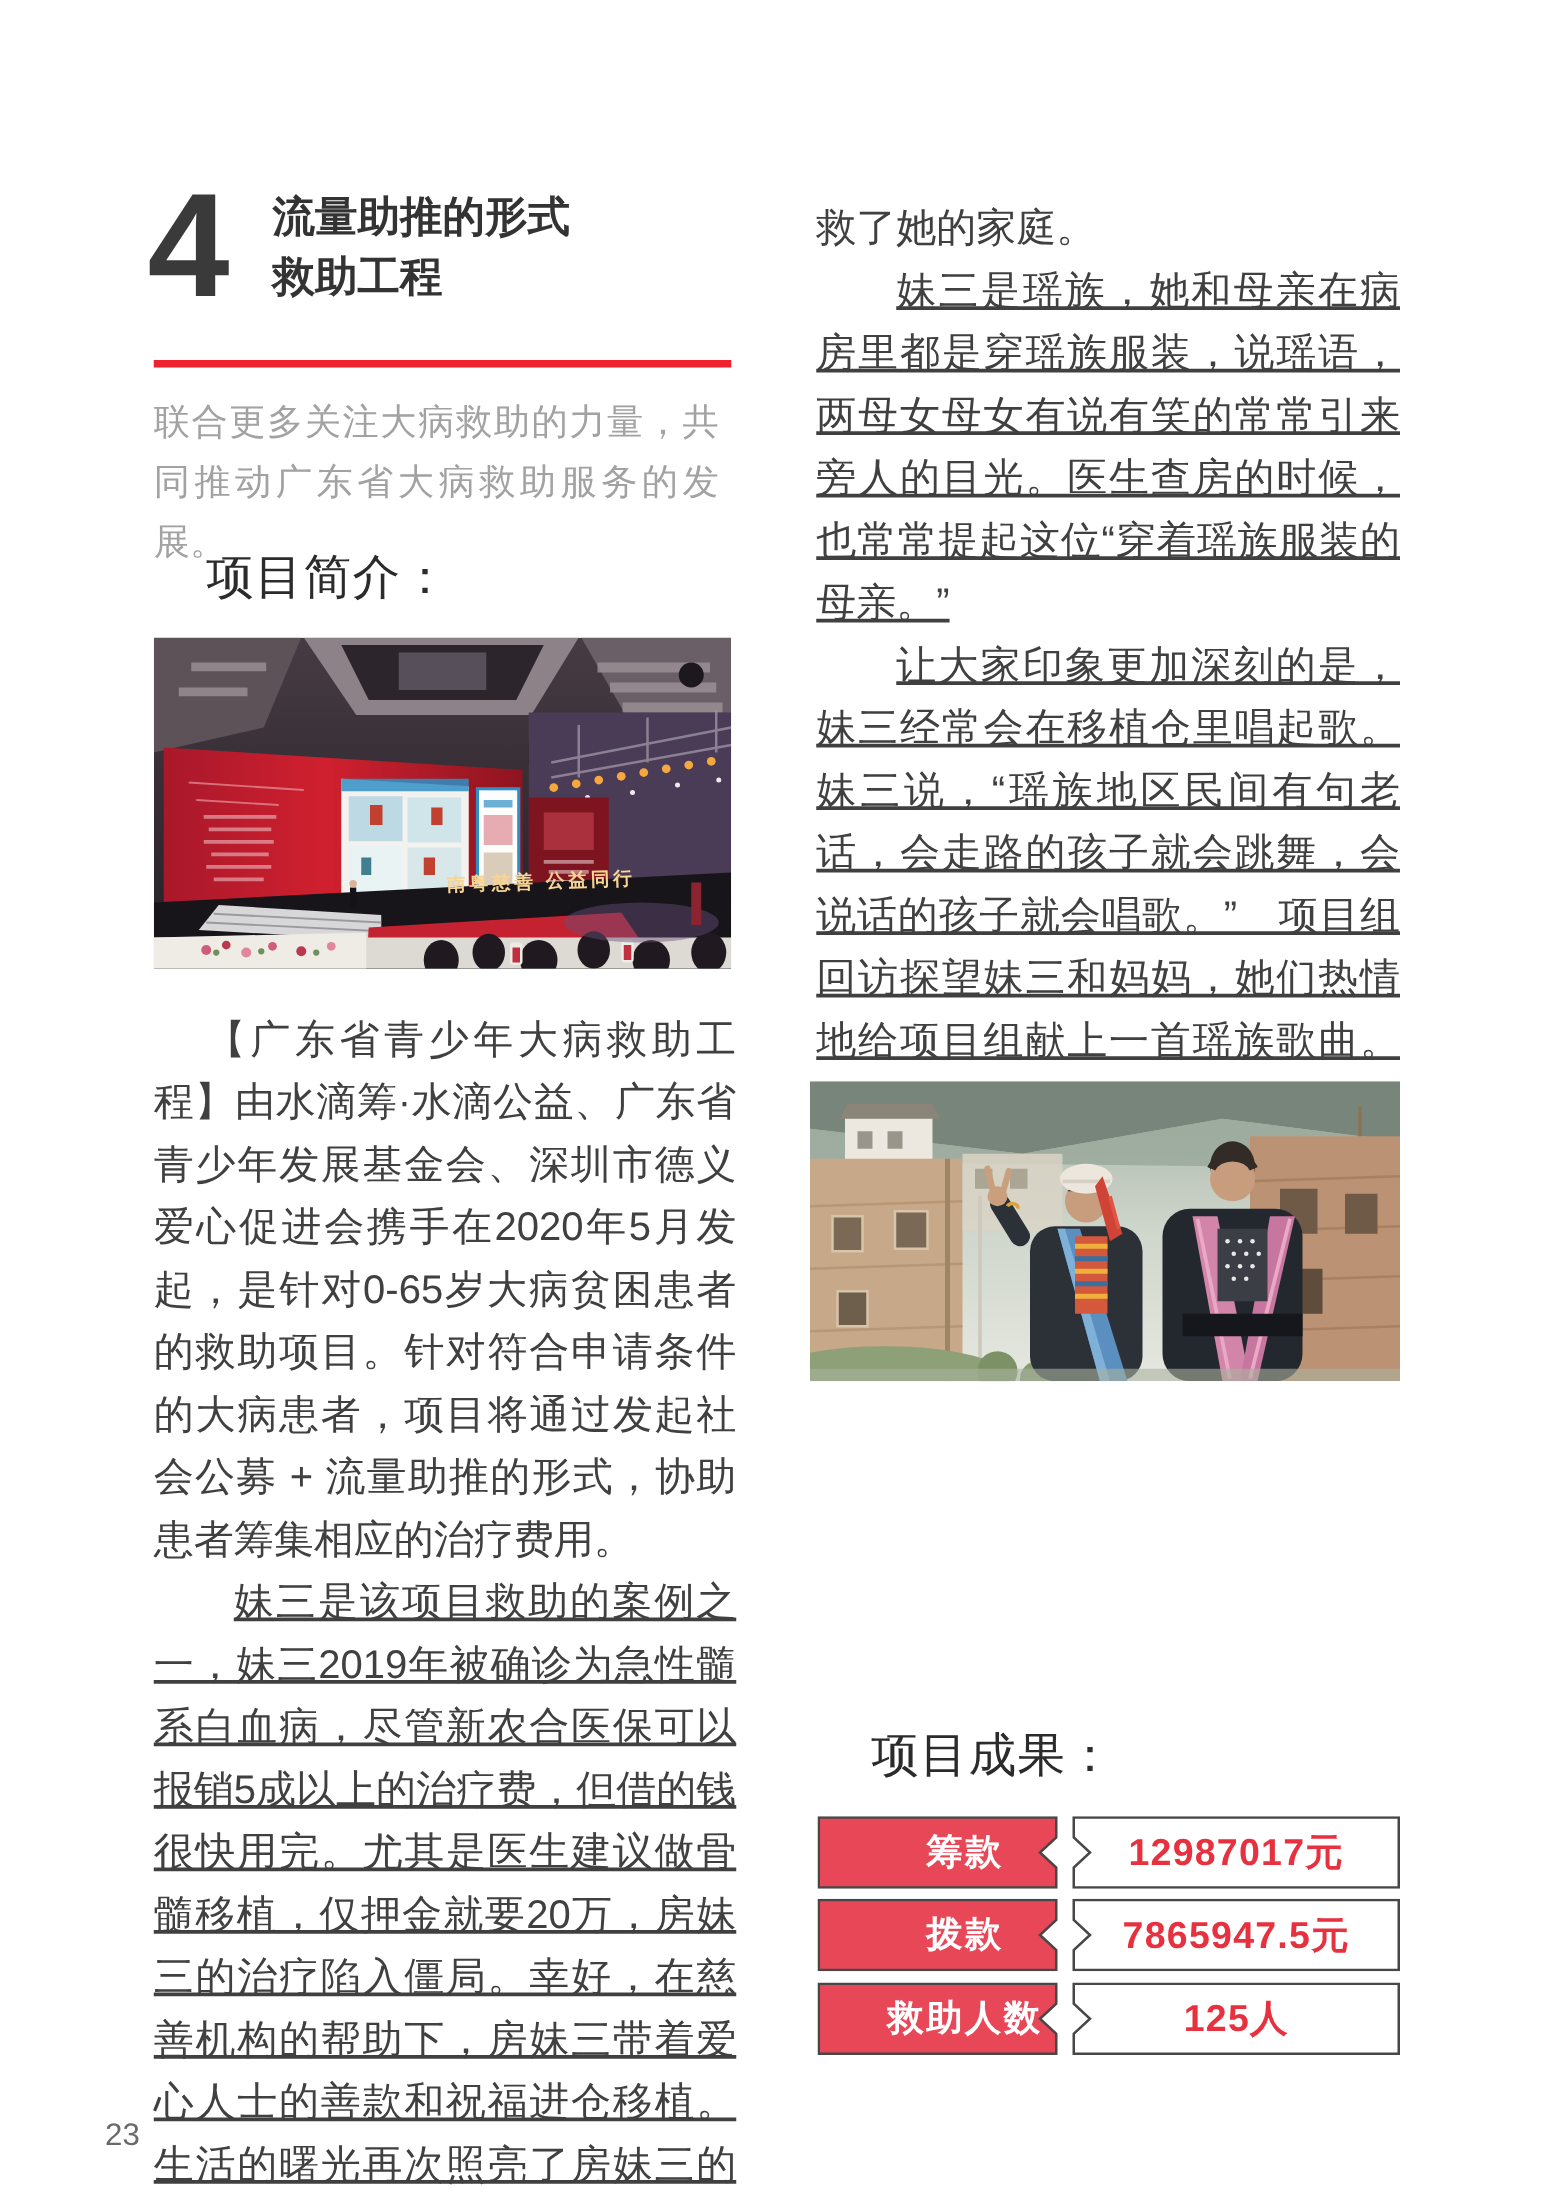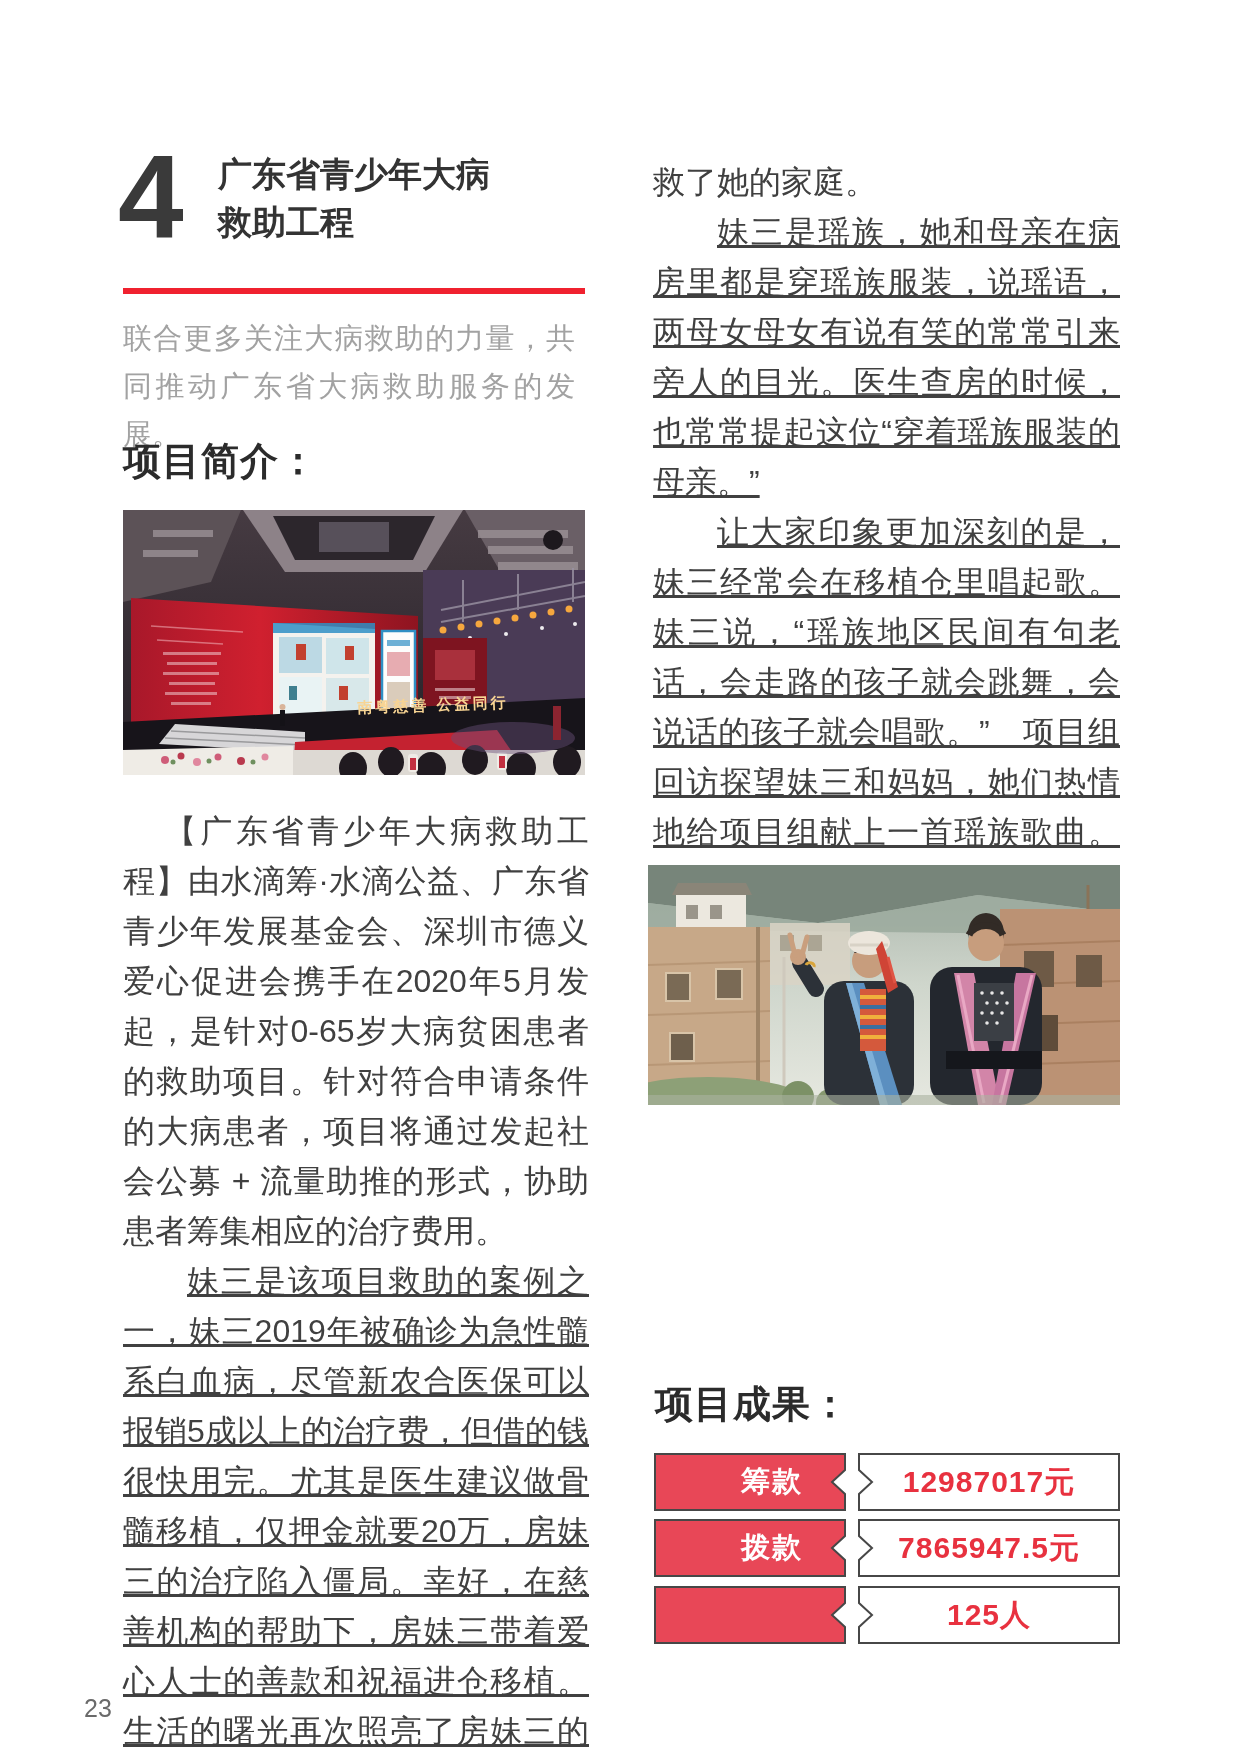--- a/index.html
+++ b/index.html
@@ -15,21 +15,21 @@
   }
   #chapter-title{
     left:218px;top:150px;width:360px;font-size:34px;line-height:48px;font-weight:bold;color:#333333;
   }
   #red-divider{left:123px;top:288px;width:462px;height:6px;}
   #chapter-intro{
     left:123px;top:314px;width:452px;font-size:29px;line-height:48px;color:#a2a2a2;
     text-align:justify;
   }
   
-  .section-heading{font-size:38px;font-weight:bold;color:#2b2b2b;letter-spacing:1px;}
+  .section-heading{font-size:38px;font-weight:normal;color:#2b2b2b;letter-spacing:1px;margin-left:42px;}
   #intro-heading{left:123px;top:436px;}
   #results-heading{left:655px;top:1379px;}
   
   .body-col{font-size:32px;line-height:50px;color:#404040;text-align:justify;}
   #left-body{left:123px;top:806px;width:466px;}
   #right-body{left:653px;top:157px;width:467px;}
   .body-col p{margin:0;}
   .indent-13{text-indent:1.3em;}
   .indent-2{text-indent:2em;text-decoration:underline;}
   
@@ -55,21 +55,21 @@
   
   #page-number{left:84px;top:1694px;font-size:25px;color:#6a6a6a;}
 </style>
 </head>
 <body>
 
 <div id="page">
 
   <div class="abs" id="chapter-number">4</div>
   <div class="abs" id="chapter-title">
-    <div>广东省青少年大病</div>
+    <div>流量助推的形式</div>
     <div>救助工程</div>
   </div>
   <div class="abs" id="red-divider" style="background:#f0212f;"></div>
   <div class="abs" id="chapter-intro">联合更多关注大病救助的力量，共同推动广东省大病救助服务的发展。</div>
 
   <div class="abs section-heading" id="intro-heading">项目简介：</div>
 
   <div class="abs" id="photo-event">
     <svg width="462" height="265" viewBox="0 0 462 265">
       <defs>
@@ -340,18 +340,19 @@
     </svg>
     <span class="stat-label">拨款</span>
     <span class="stat-value" style="color:#e8313f">7865947.5元</span>
   </div>
 
   <div class="abs stat-row" style="top:1586px">
     <svg width="466" height="58" viewBox="0 0 466 58">
       <polygon points="1,1 191,1 191,17 178,29 191,41 191,57 1,57" fill="#e84757" stroke="#474747" stroke-width="2"></polygon>
       <polygon points="205,1 465,1 465,57 205,57 205,41 218,29 205,17" fill="#ffffff" stroke="#474747" stroke-width="2"></polygon>
     </svg>
+    <span class="stat-label">救助人数</span>
     <span class="stat-value" style="color:#e8313f">125人</span>
   </div>
 
   <div class="abs" id="page-number">23</div>
 
 </div>
 
 </body></html>

